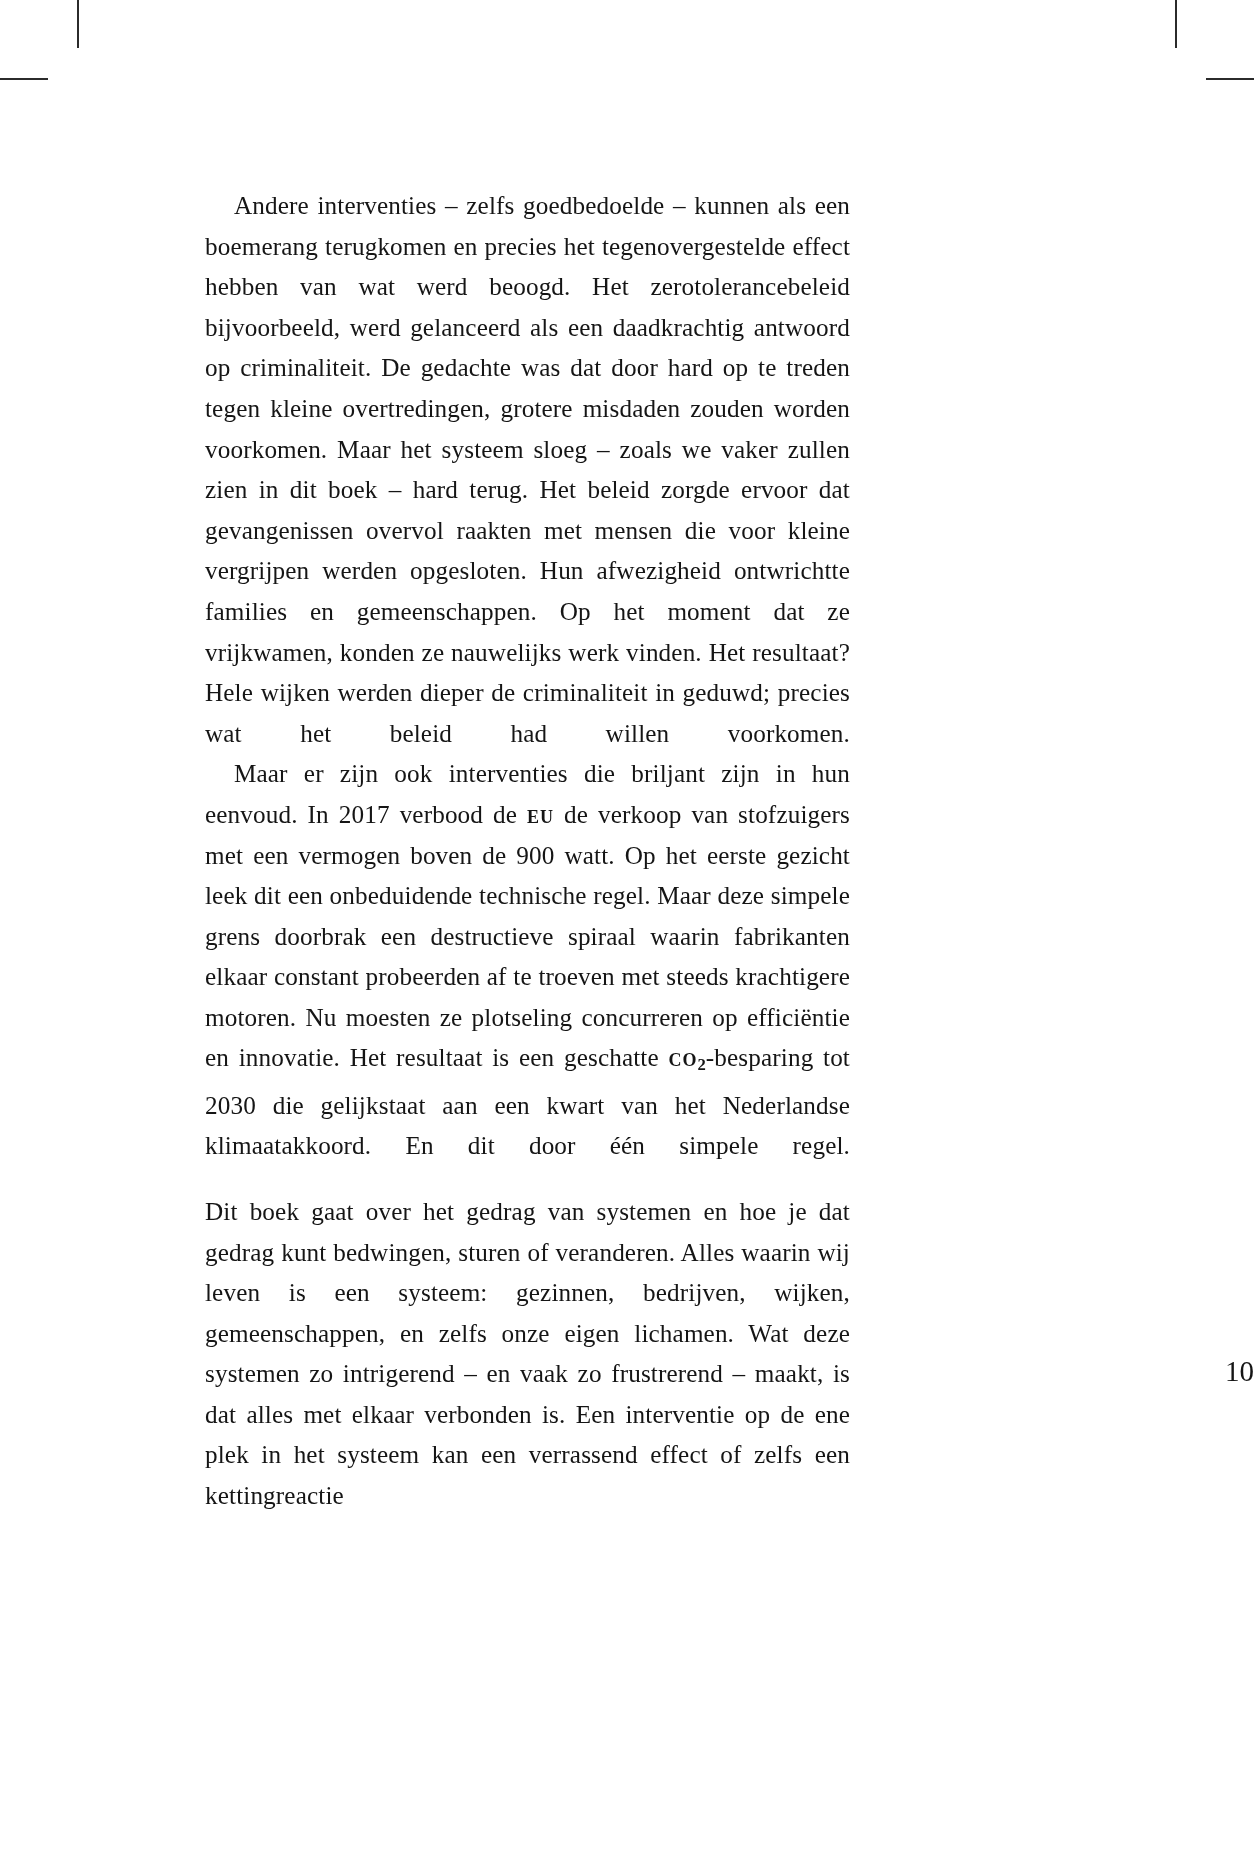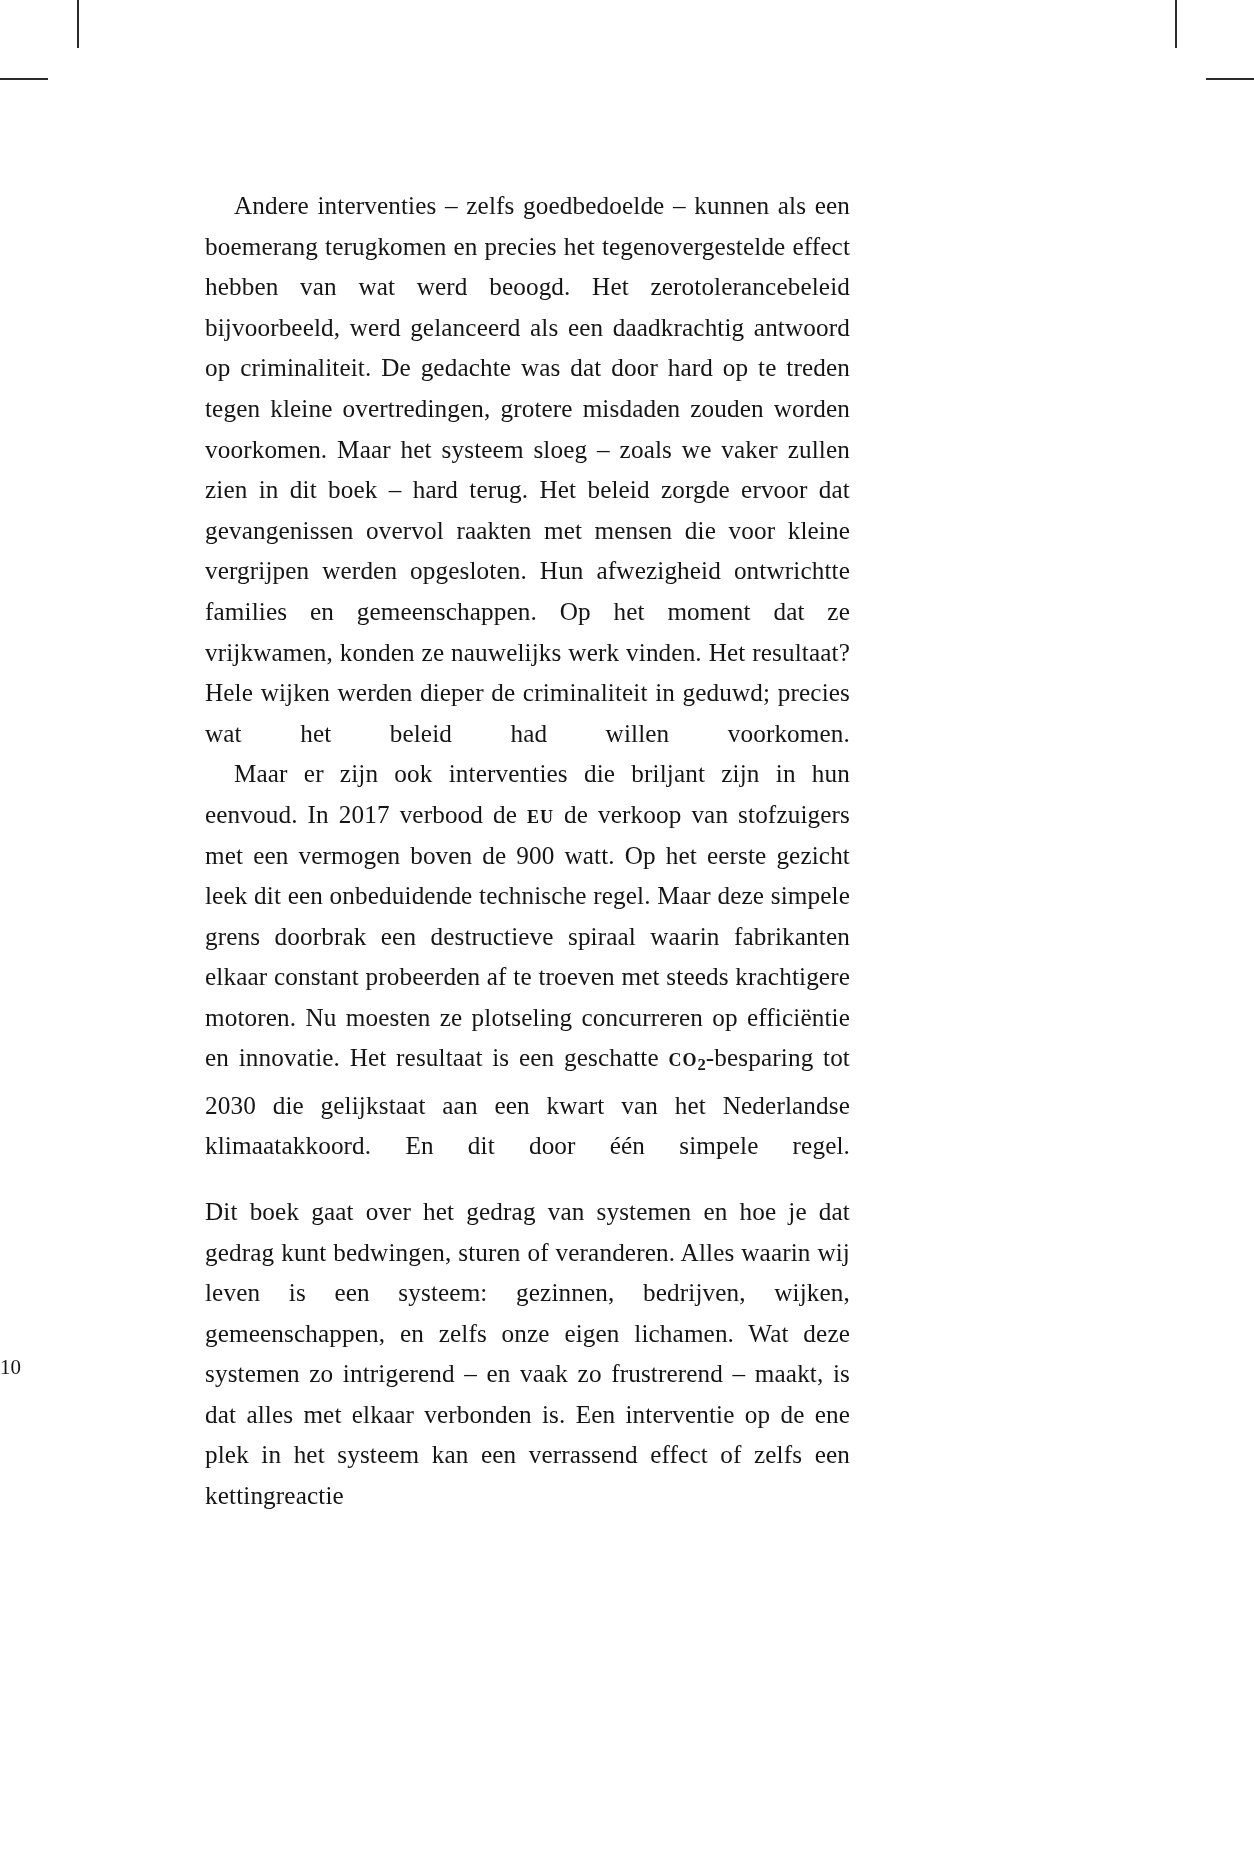--- a/index.html
+++ b/index.html
@@ -80,22 +80,22 @@
     vertical-align: -0.22em;
     letter-spacing: 0;
   }
 
   
   .folio {
     position: absolute;
     left: 0;
     right: 0;
     top: 1355px;
-    text-align: left;
-    font-size: 21px;
+    text-align: right;
+    font-size: 29px;
     color: #151515;
     font-family: "Liberation Serif", "DejaVu Serif", serif;
     -webkit-font-feature-settings: "onum" 1;
     font-feature-settings: "onum" 1;
   }
 </style>
 </head>
 <body>
 
 <div class="page">

